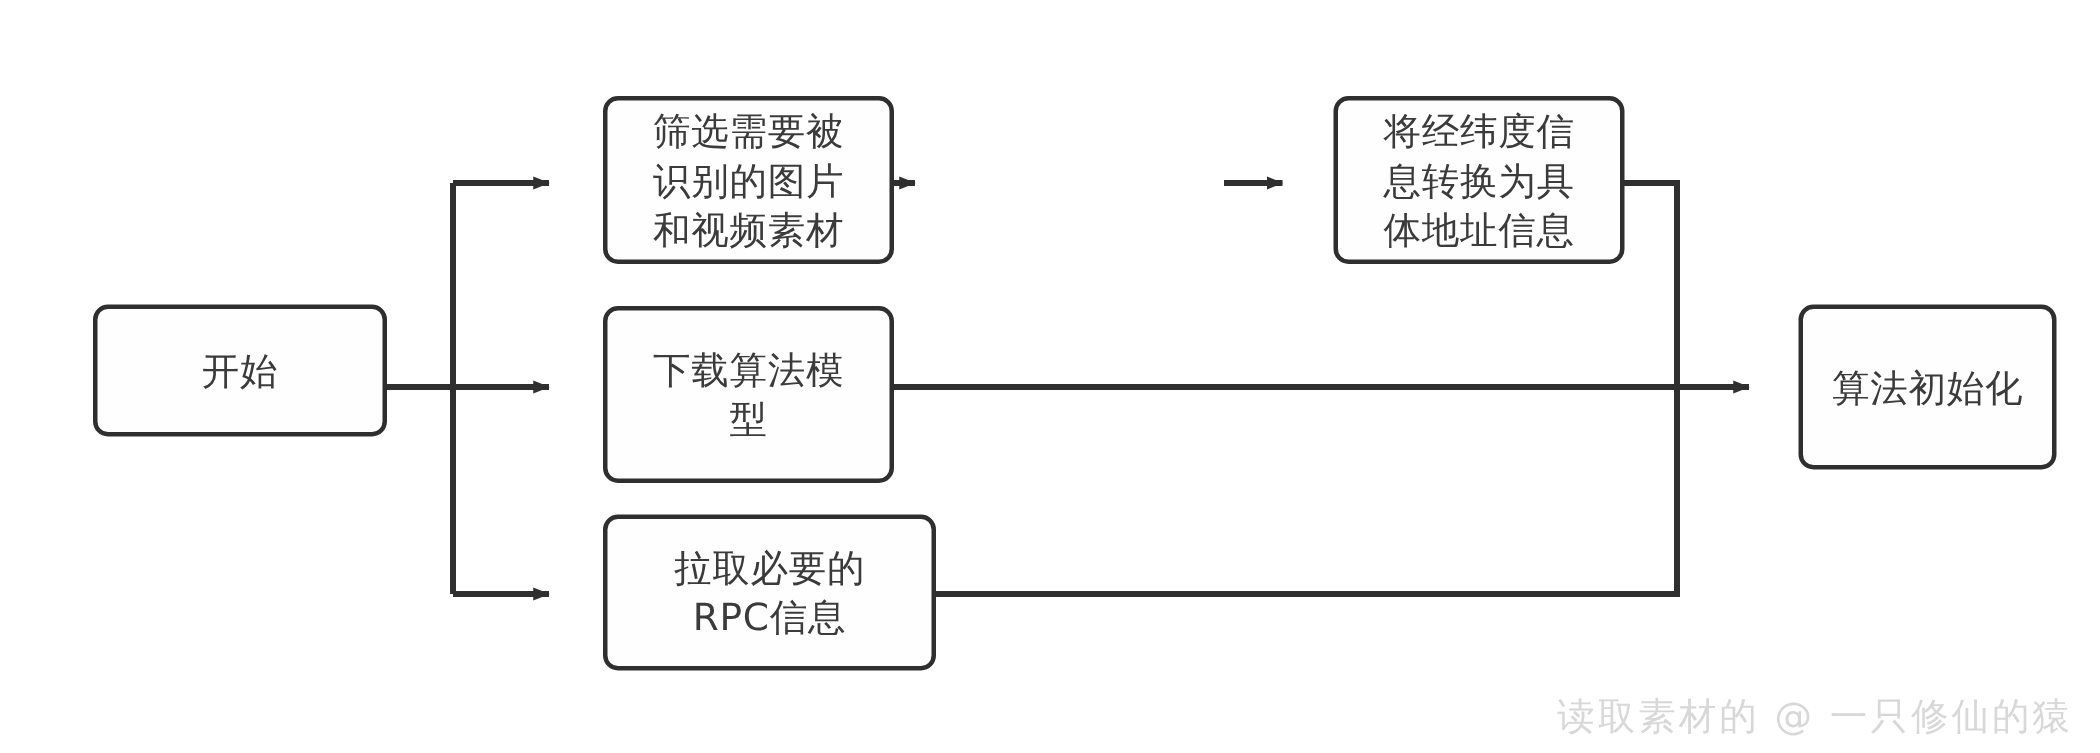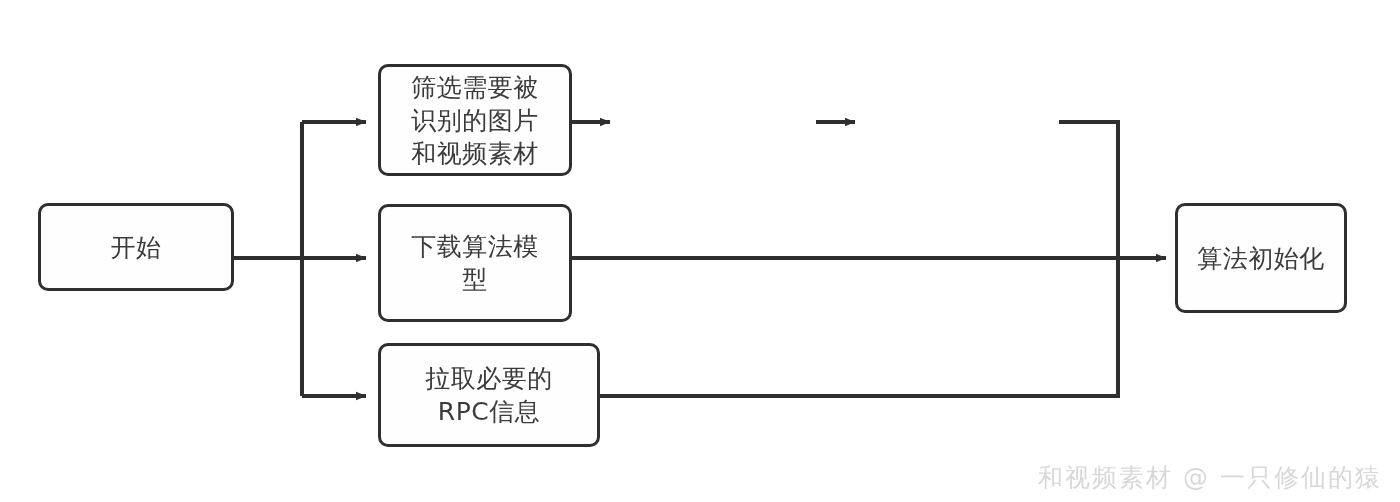--- a/index.html
+++ b/index.html
@@ -32,20 +32,21 @@
     border-radius: 10px;
     display: flex;
     align-items: center;
     justify-content: center;
     text-align: center;
     color: #3b3b3b;
     line-height: 1.32;
     letter-spacing: 0.5px;
     white-space: pre-line;
     padding: 2px 6px;
+    margin-left: 24px;
   }
   .node-start   { left: 38px;   top: 203px; width: 196px; height: 88px; font-size: 25px; }
   .node-filter  { left: 378px;  top: 64px;  width: 194px; height: 112px; font-size: 25px; }
   .node-exif    { left: 620px;  top: 64px;  width: 196px; height: 112px; font-size: 24px; }
   .node-geo     { left: 865px;  top: 64px;  width: 194px; height: 112px; font-size: 25px; }
   .node-model   { left: 378px;  top: 204px; width: 194px; height: 118px; font-size: 25px; }
   .node-rpc     { left: 378px;  top: 343px; width: 222px; height: 104px; font-size: 25px; }
   .node-end     { left: 1175px; top: 203px; width: 172px; height: 110px; font-size: 25px; }
   .watermark {
     position: absolute;
@@ -88,24 +89,27 @@
     </g>
   </svg>
 
   <div class="node node-start">开始</div>
 
   <div class="node node-filter">筛选需要被
 识别的图片
 和视频素材</div>
 
 
+  <div class="node node-geo">将经纬度信
+息转换为具
+体地址信息</div>
 
   <div class="node node-model">下载算法模
 型</div>
 
   <div class="node node-rpc">拉取必要的
 RPC信息</div>
 
   <div class="node node-end">算法初始化</div>
 
-  <div class="watermark">和视频素材 @ 一只修仙的猿</div>
+  <div class="watermark">读取素材的 @ 一只修仙的猿</div>
 
 </div>
 
 </body></html>

